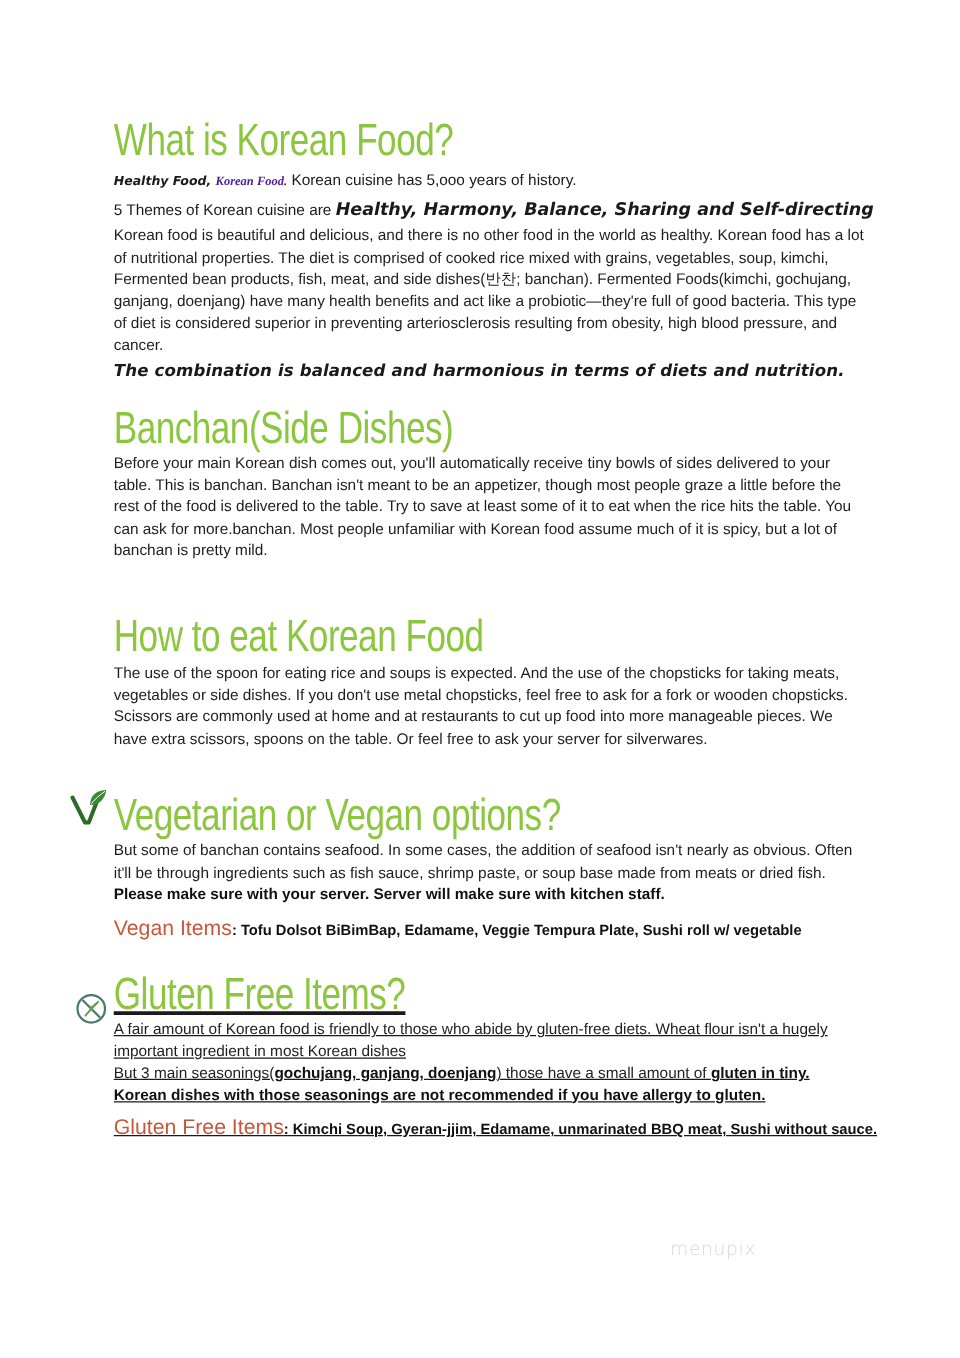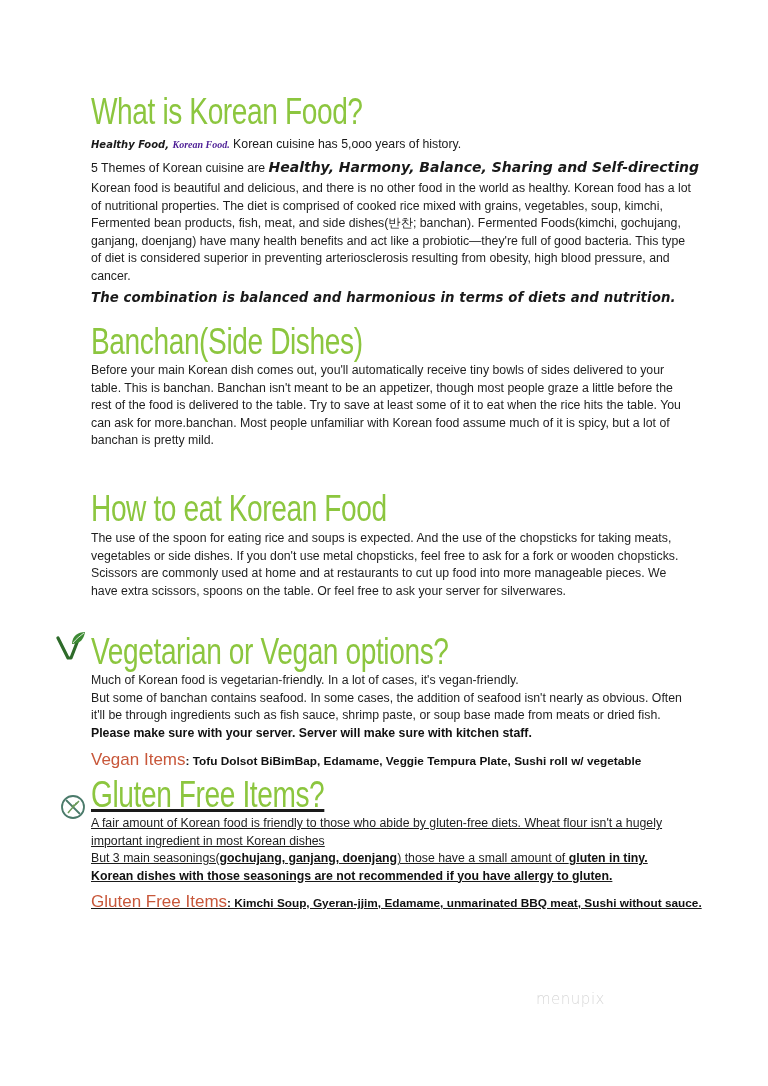--- a/index.html
+++ b/index.html
@@ -55,21 +55,20 @@
 
   <div class="icon" style="left:56px; top:630px; width:30px; height:32px;">
     <svg width="30" height="32" viewBox="0 0 30 32">
       <path d="M2 8 L12 28 L15 28 L22 10" fill="none" stroke="#2e6b2a" stroke-width="3.2" stroke-linejoin="round" stroke-linecap="round"></path>
       <path d="M16 14 C16 6 22 2 29 2 C28 9 24 14 16 14 Z" fill="#3d8a34"></path>
       <path d="M17 13 C20 9 24 6 28 3" stroke="#ffffff" stroke-width="0.8" fill="none"></path>
     </svg>
   </div>
   <div class="section" style="top:632px;">
     <h1 class="h1">Vegetarian or Vegan options?</h1>
-    <p class="p" style="margin-top:0px;">Much of Korean food is vegetarian-friendly. In a lot of cases, it's vegan-friendly.</p>
     <p class="p"><span>But some of banchan contains seafood. In some cases, the addition of seafood isn't nearly as obvious. Often it'll be through ingredients such as fish sauce, shrimp paste, or soup base made from meats or dried fish. </span><b>Please make sure with your server. Server will make sure with kitchen staff.</b></p>
     <p class="items"><span class="label">Vegan Items</span><span class="list">: Tofu Dolsot BiBimBap, Edamame, Veggie Tempura Plate, Sushi roll w/ vegetable</span></p>
   </div>
 
   <div class="icon" style="left:60px; top:794px; width:26px; height:26px;">
     <svg width="26" height="26" viewBox="0 0 26 26">
       <circle cx="13" cy="13" r="11" fill="none" stroke="#4a7a6a" stroke-width="1.8"></circle>
       <line x1="6" y1="6" x2="20" y2="20" stroke="#4a7a6a" stroke-width="1.8"></line>
       <path d="M8 19 C11 15 14 12 19 7" stroke="#6b9a5a" stroke-width="1.5" fill="none"></path>
       <path d="M15 9 C17 8 19 8 19 7 C18 9 17 11 15 11 Z" fill="#6b9a5a"></path>

